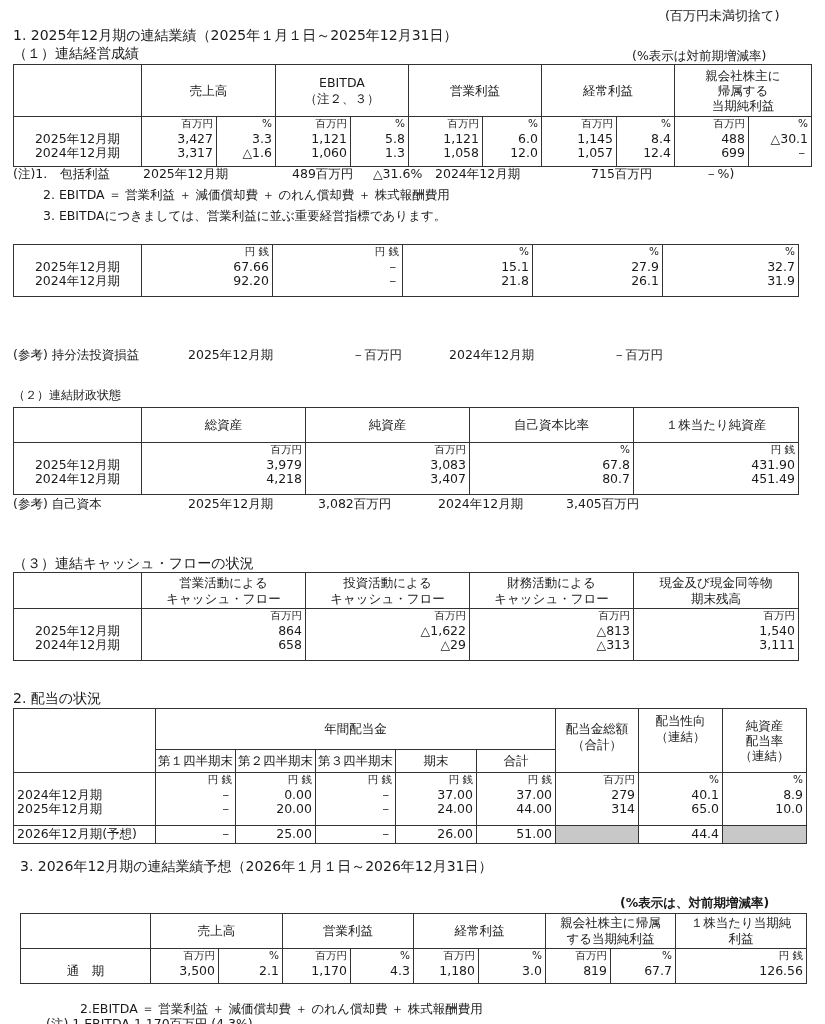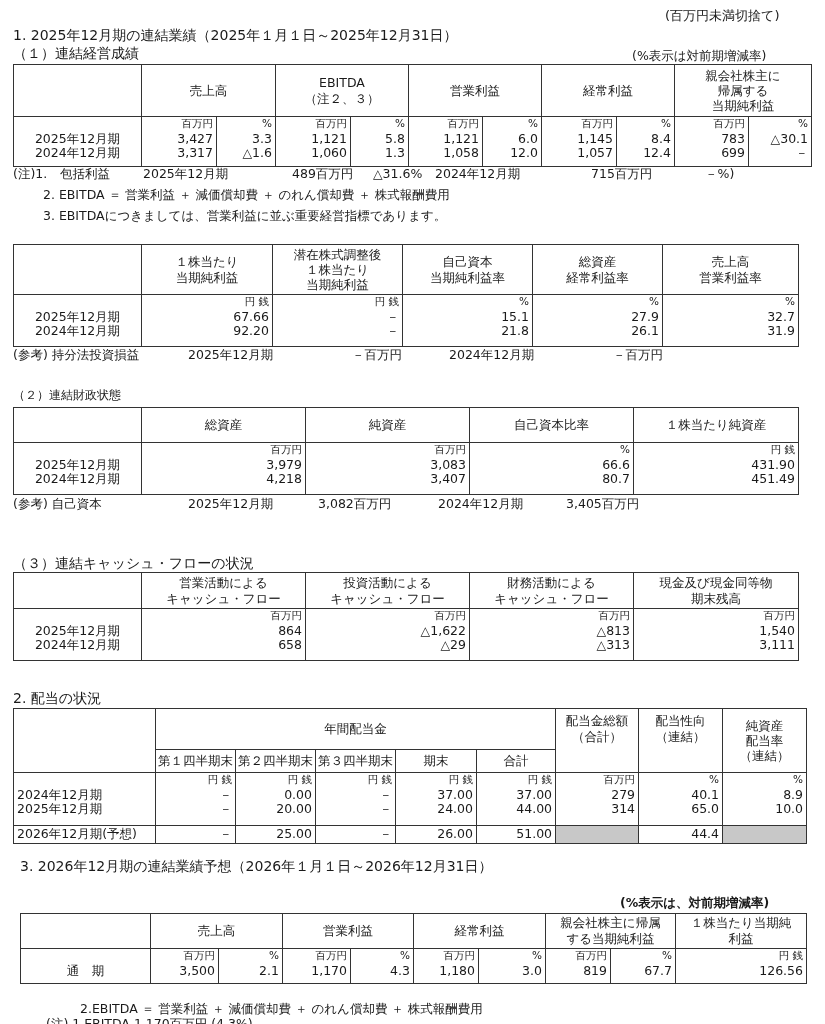--- a/index.html
+++ b/index.html
@@ -91,21 +91,21 @@
           <div>1,145</div>
           <div>1,057</div>
         </td>
     <td class="r stack">
           <div class="unit">%</div>
           <div>8.4</div>
           <div>12.4</div>
         </td>
     <td class="r stack">
           <div class="unit">百万円</div>
-          <div>783</div>
+          <div>488</div>
           <div>699</div>
         </td>
     <td class="r stack">
           <div class="unit">%</div>
           <div>△30.1</div>
           <div>－</div>
         </td>
   </tr>
 </tbody>
   </table>
@@ -124,34 +124,20 @@
 <table class="t" style="left:13px;top:244px;width:785px;">
   <colgroup>
     <col style="width:128px">
       <col style="width:131px">
       <col style="width:130px">
       <col style="width:130px">
       <col style="width:130px">
       <col style="width:136px">
   </colgroup>
   <tbody>
-      <tr style="height:50px">
-    <td class="hd"></td>
-    <td class="hd" style="white-space:pre-line">１株当たり
-当期純利益</td>
-    <td class="hd" style="white-space:pre-line;line-height:15px">潜在株式調整後
-１株当たり
-当期純利益</td>
-    <td class="hd" style="white-space:pre-line">自己資本
-当期純利益率</td>
-    <td class="hd" style="white-space:pre-line">総資産
-経常利益率</td>
-    <td class="hd" style="white-space:pre-line">売上高
-営業利益率</td>
-  </tr>
   <tr style="height:52px">
     <td class="lab stack">
           <div></div>
           <div>2025年12月期</div>
           <div>2024年12月期</div>
         </td>
     <td class="r stack">
           <div class="unit">円 銭</div>
           <div>67.66</div>
           <div>92.20</div>
@@ -213,21 +199,21 @@
           <div>3,979</div>
           <div>4,218</div>
         </td>
     <td class="r stack">
           <div class="unit">百万円</div>
           <div>3,083</div>
           <div>3,407</div>
         </td>
     <td class="r stack">
           <div class="unit">%</div>
-          <div>66.6</div>
+          <div>67.8</div>
           <div>80.7</div>
         </td>
     <td class="r stack">
           <div class="unit">円 銭</div>
           <div>431.90</div>
           <div>451.49</div>
         </td>
   </tr>
 </tbody>
   </table>
@@ -298,21 +284,21 @@
       <col style="width:81px">
       <col style="width:79px">
       <col style="width:83px">
       <col style="width:84px">
       <col style="width:84px">
   </colgroup>
   <tbody>
       <tr style="height:41px">
     <td class="hd" rowspan="2"></td>
     <td class="hd" colspan="5">年間配当金</td>
-    <td class="hd" rowspan="2" style="white-space:pre-line;vertical-align:top;padding-top:4px">配当金総額
+    <td class="hd" rowspan="2" style="white-space:pre-line;vertical-align:top;padding-top:12px">配当金総額
 （合計）</td>
     <td class="hd" rowspan="2" style="white-space:pre-line;vertical-align:top;padding-top:4px">配当性向
 （連結）</td>
     <td class="hd" rowspan="2" style="white-space:pre-line;line-height:15px">純資産
 配当率
 （連結）</td>
   </tr>
   <tr style="height:23px">
     <td class="hd small" style="padding:0">第１四半期末</td>
     <td class="hd small" style="padding:0">第２四半期末</td>

